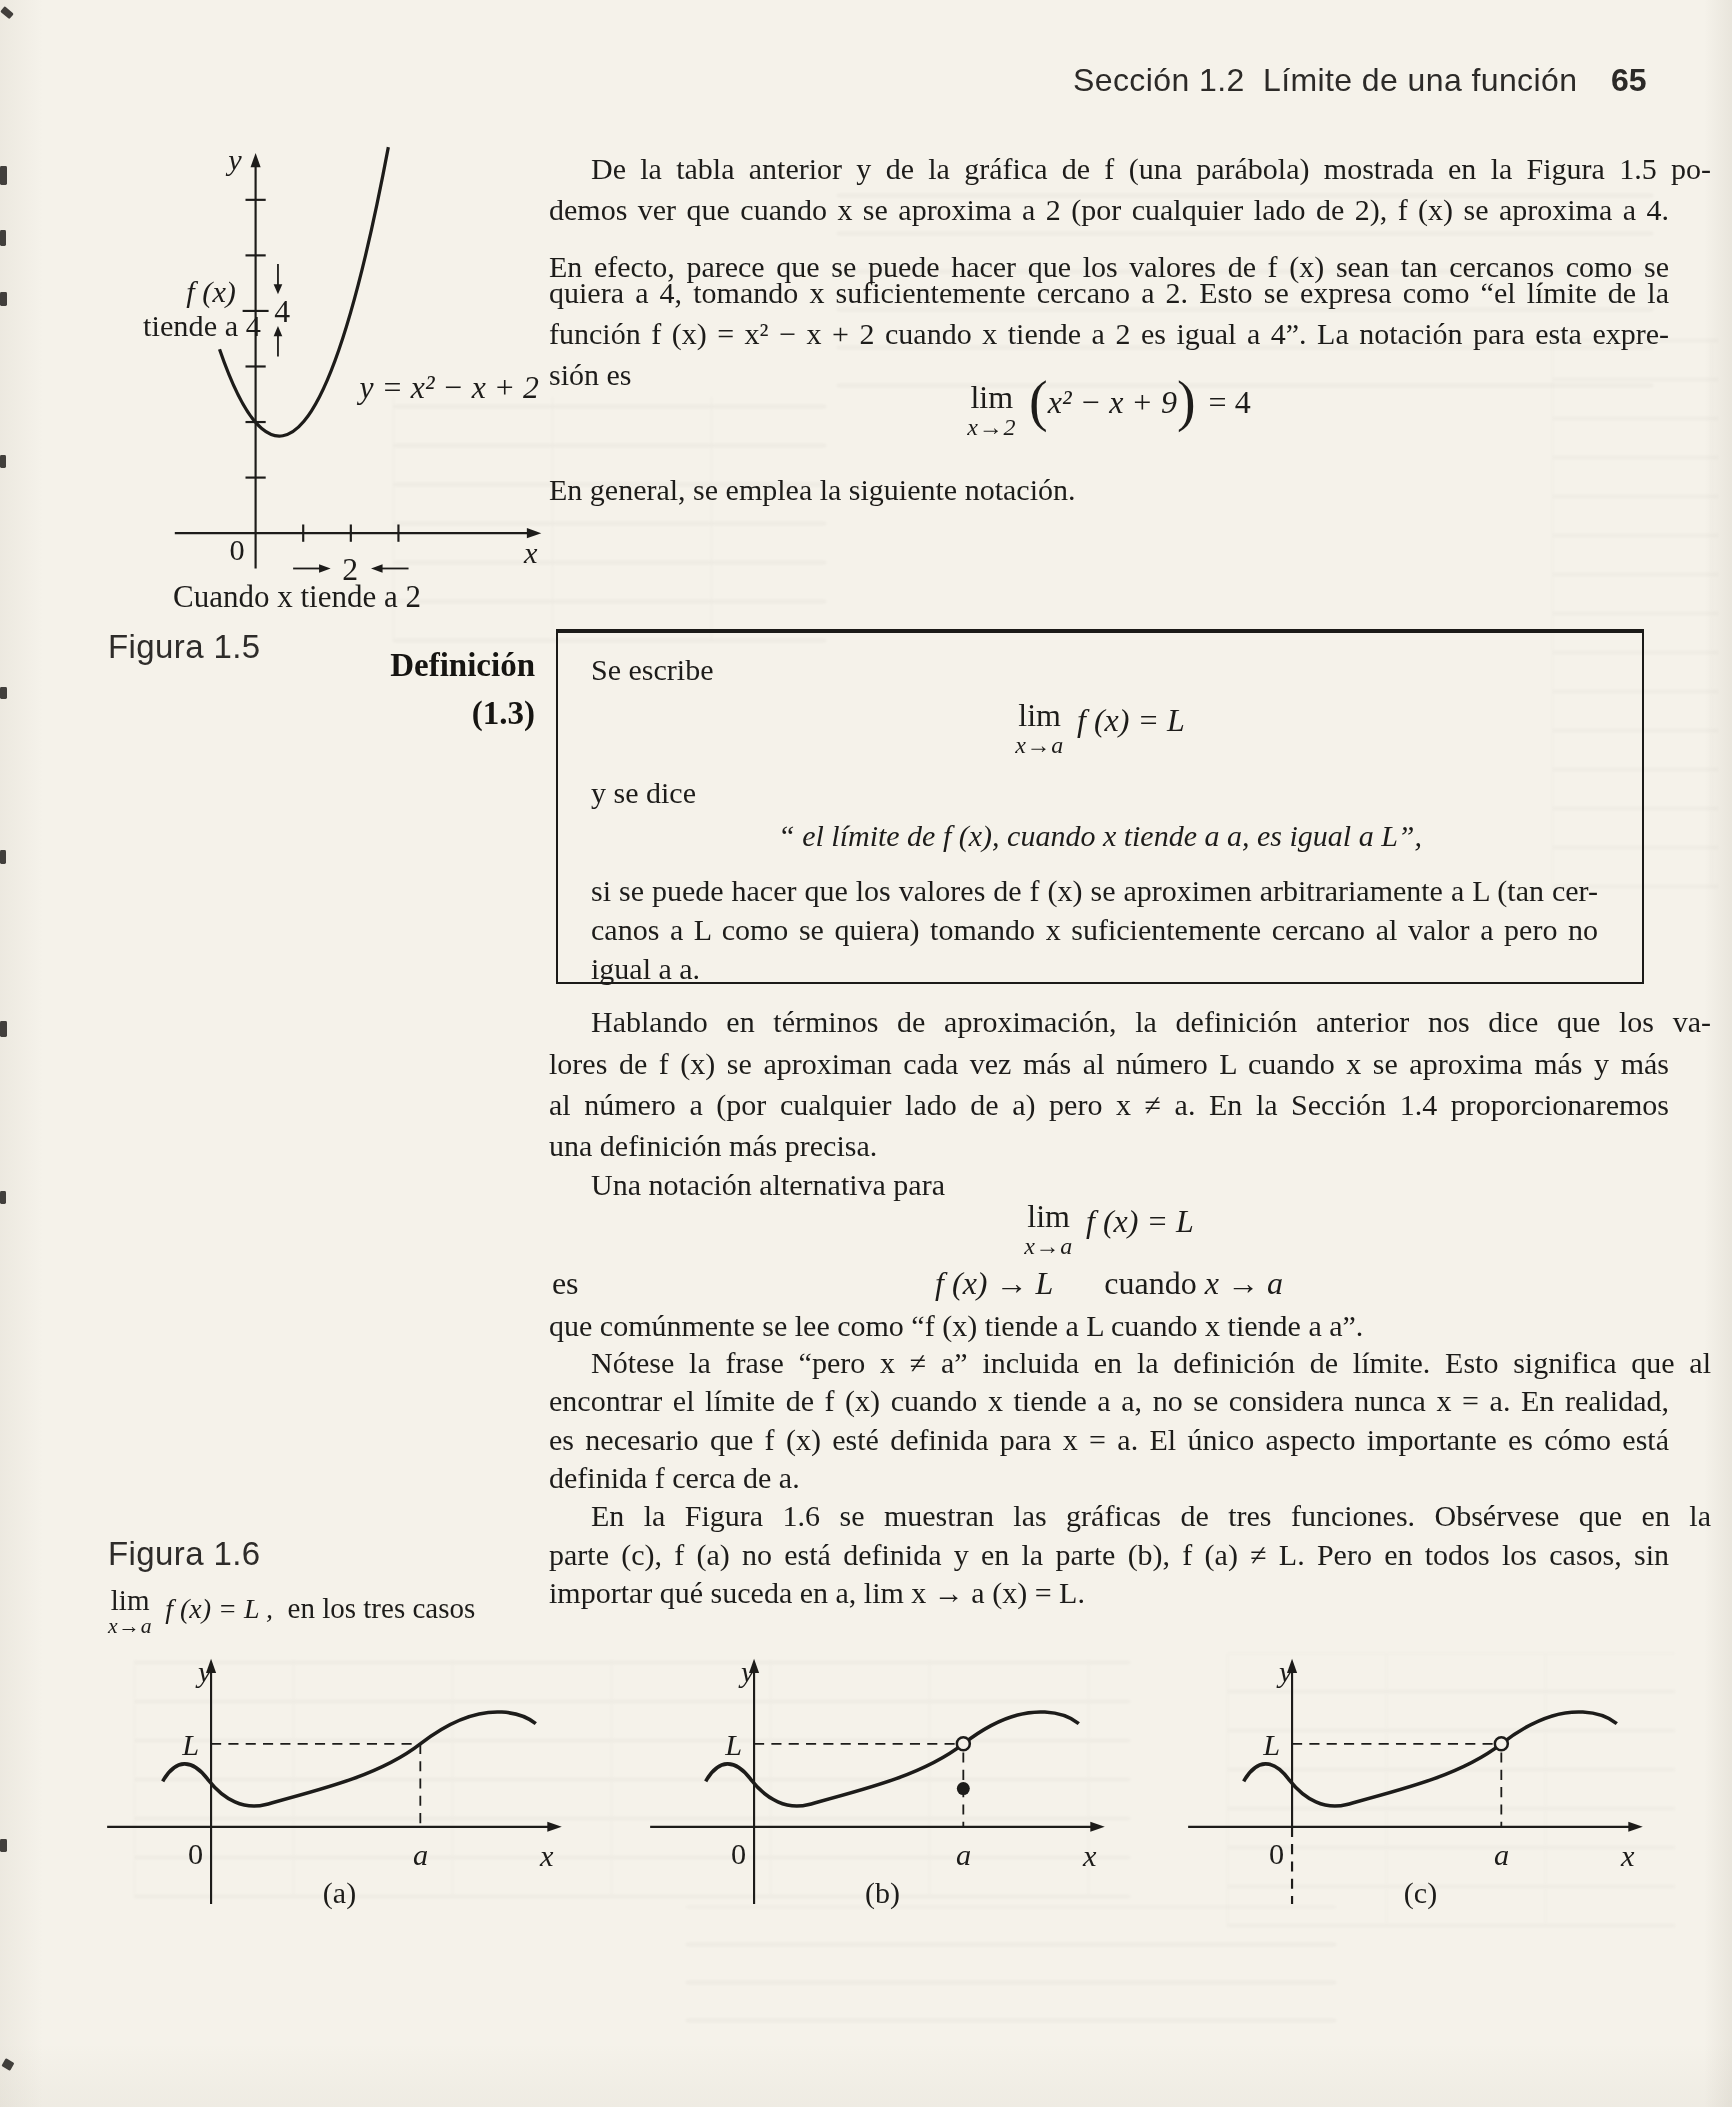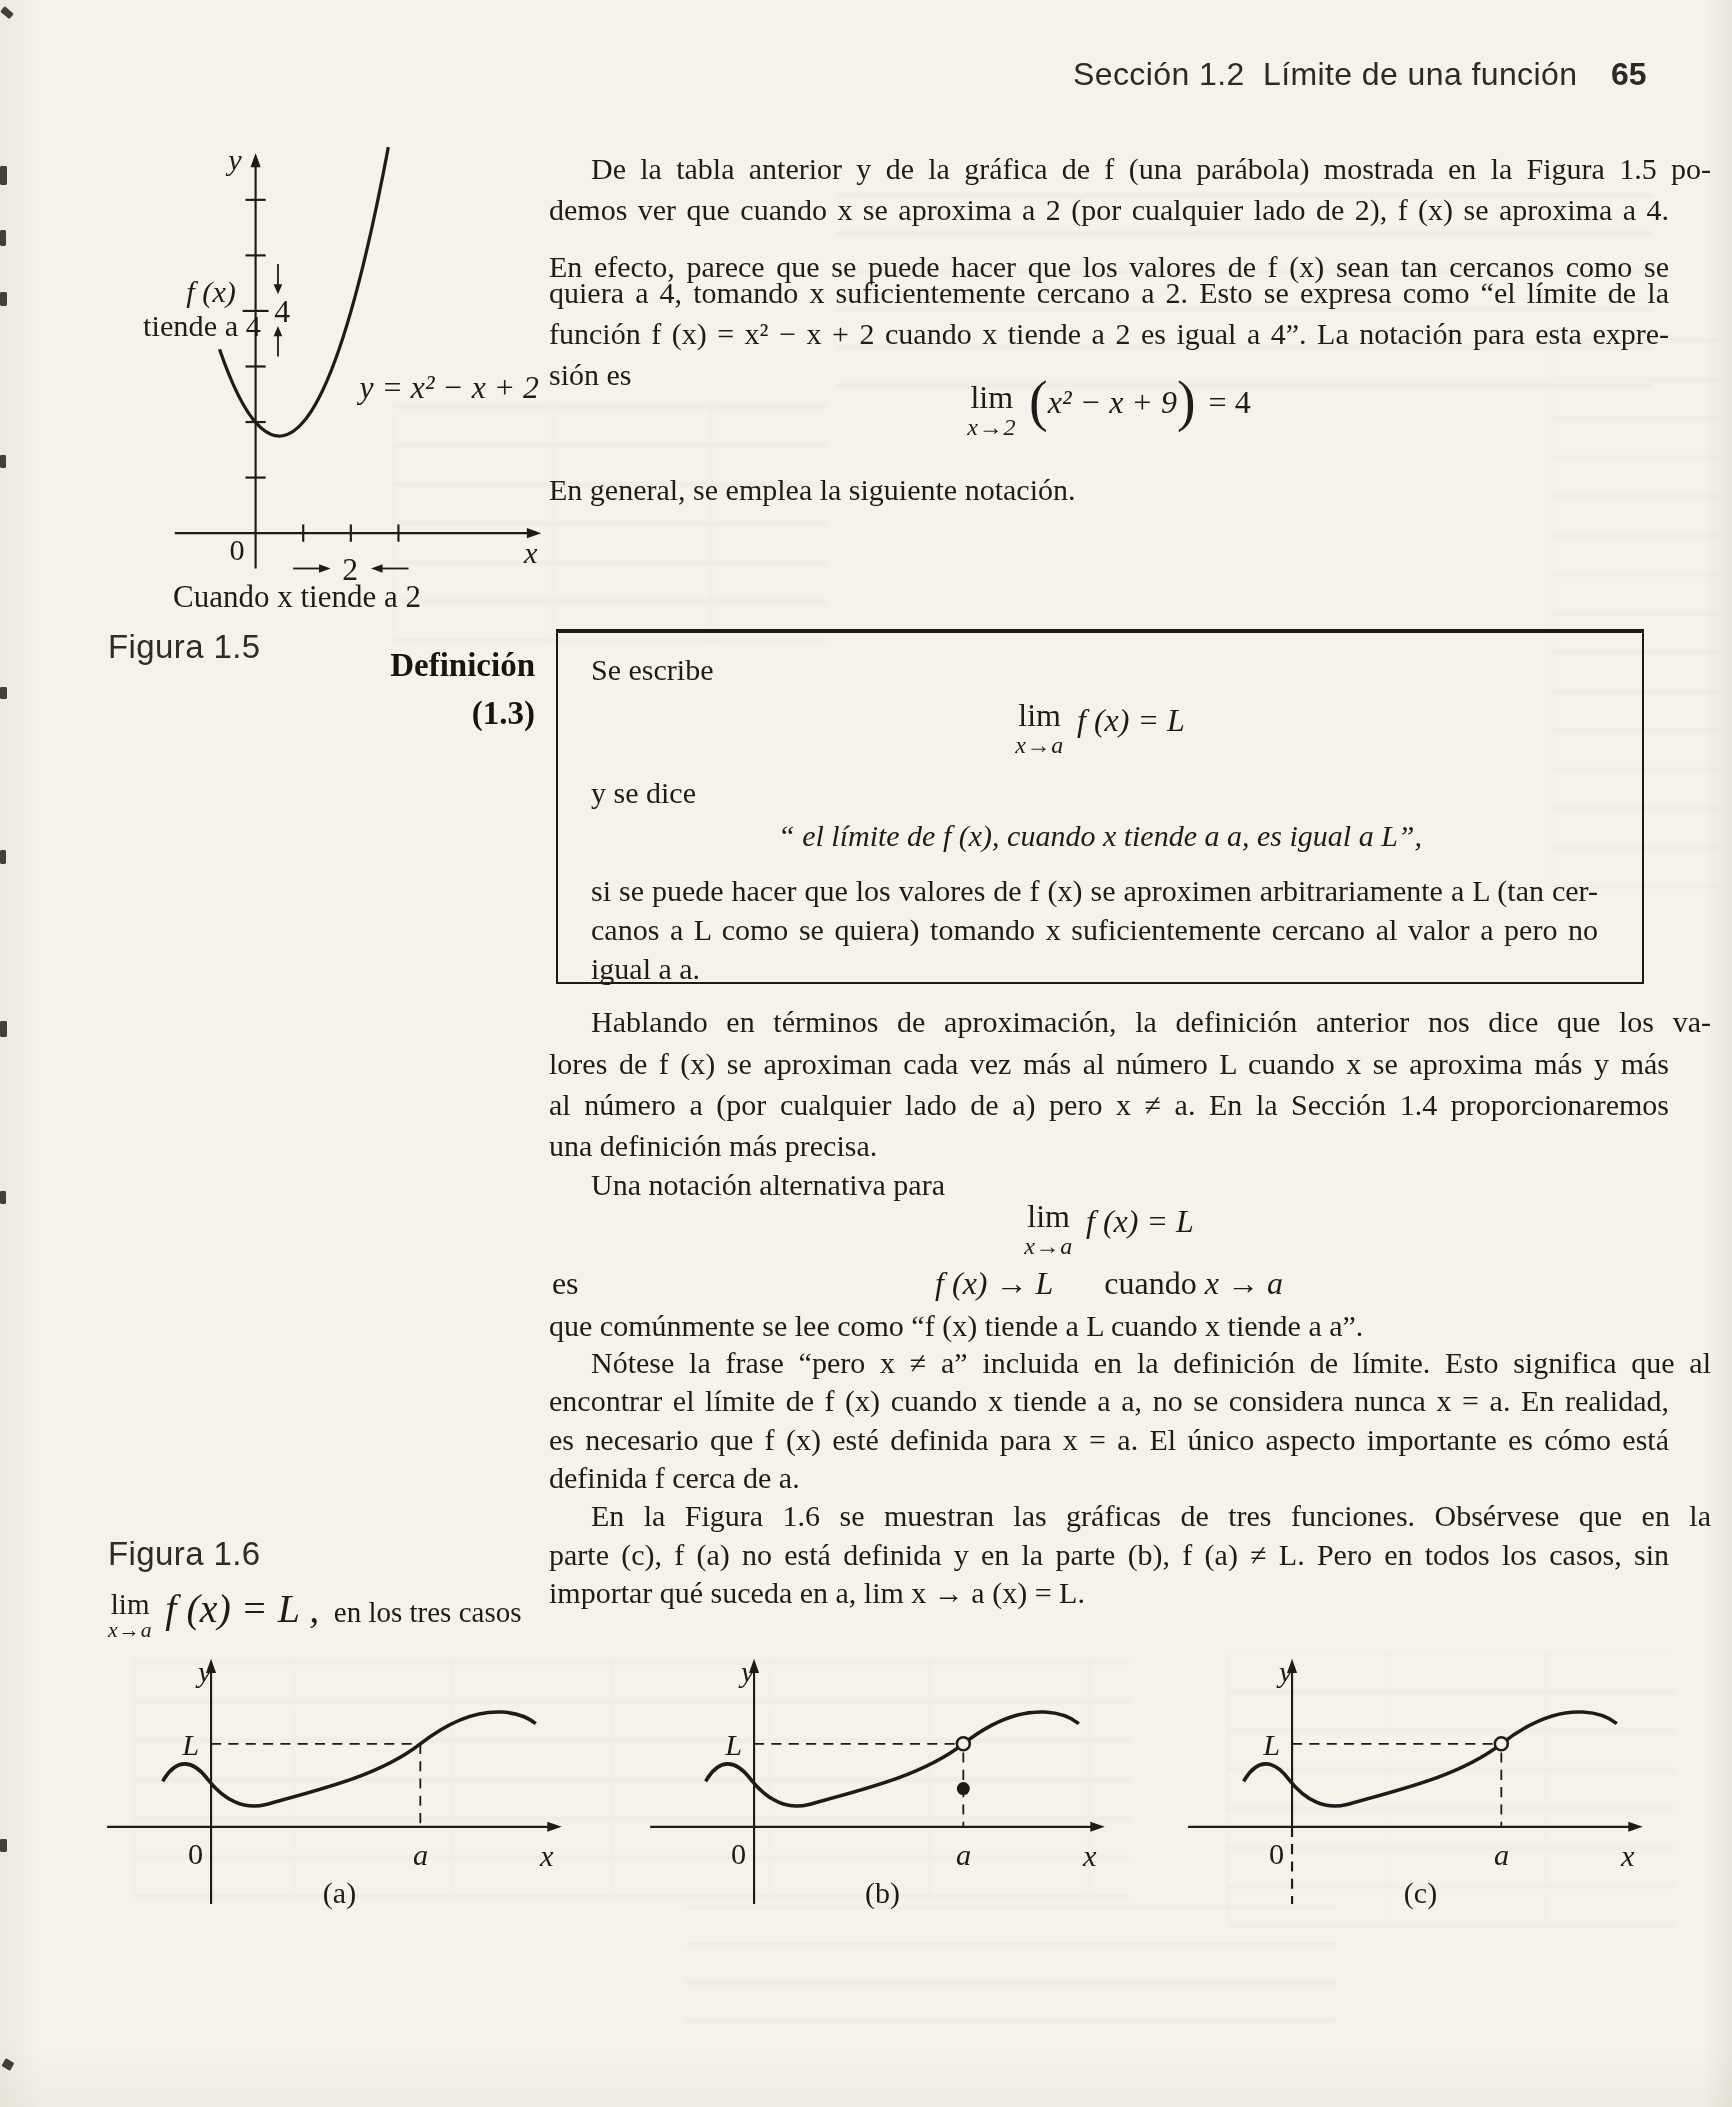--- a/index.html
+++ b/index.html
@@ -16,21 +16,21 @@
     color:#1d1c1a;
   }
   
   .mark{position:absolute;background:#23211e;opacity:.85;border-radius:1.4px;}
   .ghost{position:absolute;opacity:.05;filter:blur(1.4px);pointer-events:none;
     background:
       repeating-linear-gradient(0deg,#55514a 0 2.9px, transparent 2.9px 39px),
       repeating-linear-gradient(90deg,#55514a 0 1.4px, transparent 1.4px 159px);}
   .ghost.lines{background:repeating-linear-gradient(0deg,#55514a 0 2.9px, transparent 2.9px 38px);}
   
-  .hdr{position:absolute;top:56px;left:0;width:1688px;height:39px;
+  .hdr{position:absolute;top:62px;left:0;width:1688px;height:39px;
     font-family:"Liberation Sans", sans-serif;font-size:32px;color:#2c2a28;}
   .hdr .sec{position:absolute;left:1073px;top:0;letter-spacing:0.4px;}
   .hdr .ttl{position:absolute;left:1263px;top:0;letter-spacing:0.4px;}
   .hdr .pg{position:absolute;left:1611px;top:0;font-weight:bold;}
   
   .bl{position:absolute;left:549px;width:1120px;font-size:30px;line-height:38px;
       white-space:nowrap;text-align:justify;text-align-last:justify;color:#1d1c1a;}
   .bl.last{text-align-last:left;}
   .ind{padding-left:42px;}
   
@@ -199,21 +199,21 @@
 
   <div class="bl ind" style="top:1497px">En la Figura 1.6 se muestran las gráficas de tres funciones. Obsérvese que en la</div>
   <div class="bl" style="top:1536px">parte (c), f (a) no está definida y en la parte (b), f (a) ≠ L. Pero en todos los casos, sin</div>
   <div class="bl last" style="top:1574px">importar qué suceda en a, lim x → a (x) = L.</div>
 
   <div class="figlab" style="left:108px;top:1535px;">Figura 1.6</div>
   <div class="fig16cap">
     <span class="lim">
       <span class="w">lim</span>
       <span class="sub">x→a</span>
-    </span><span class="gap1"></span><span class="eqbody" style="font-size:40px">f (x) = L ,</span>&nbsp;&nbsp;<span>en los tres casos</span>
+    </span><span class="gap1"></span><span class="eqbody" style="font-size:28px">f (x) = L ,</span>&nbsp;&nbsp;<span>en los tres casos</span>
   </div>
 
   <div style="position:absolute;left:94px;top:1650px;width:491px;height:289px;">
     <svg style="left:0;top:0;" width="491" height="267" viewBox="0 0 680 370">
       <line x1="162" y1="24" x2="162" y2="352" stroke="#1d1c1a" stroke-width="3"></line>
       <polygon points="162,12 155,32 169,32" fill="#1d1c1a"></polygon>
       <line x1="18" y1="245" x2="636" y2="245" stroke="#1d1c1a" stroke-width="3"></line>
       <polygon points="648,245 628,238 628,252" fill="#1d1c1a"></polygon>
       <line x1="162" y1="130" x2="452" y2="130" stroke="#1d1c1a" stroke-width="2.5" stroke-dasharray="14 10"></line>
       <line x1="452" y1="130" x2="452" y2="245" stroke="#1d1c1a" stroke-width="2.5" stroke-dasharray="14 10"></line>

